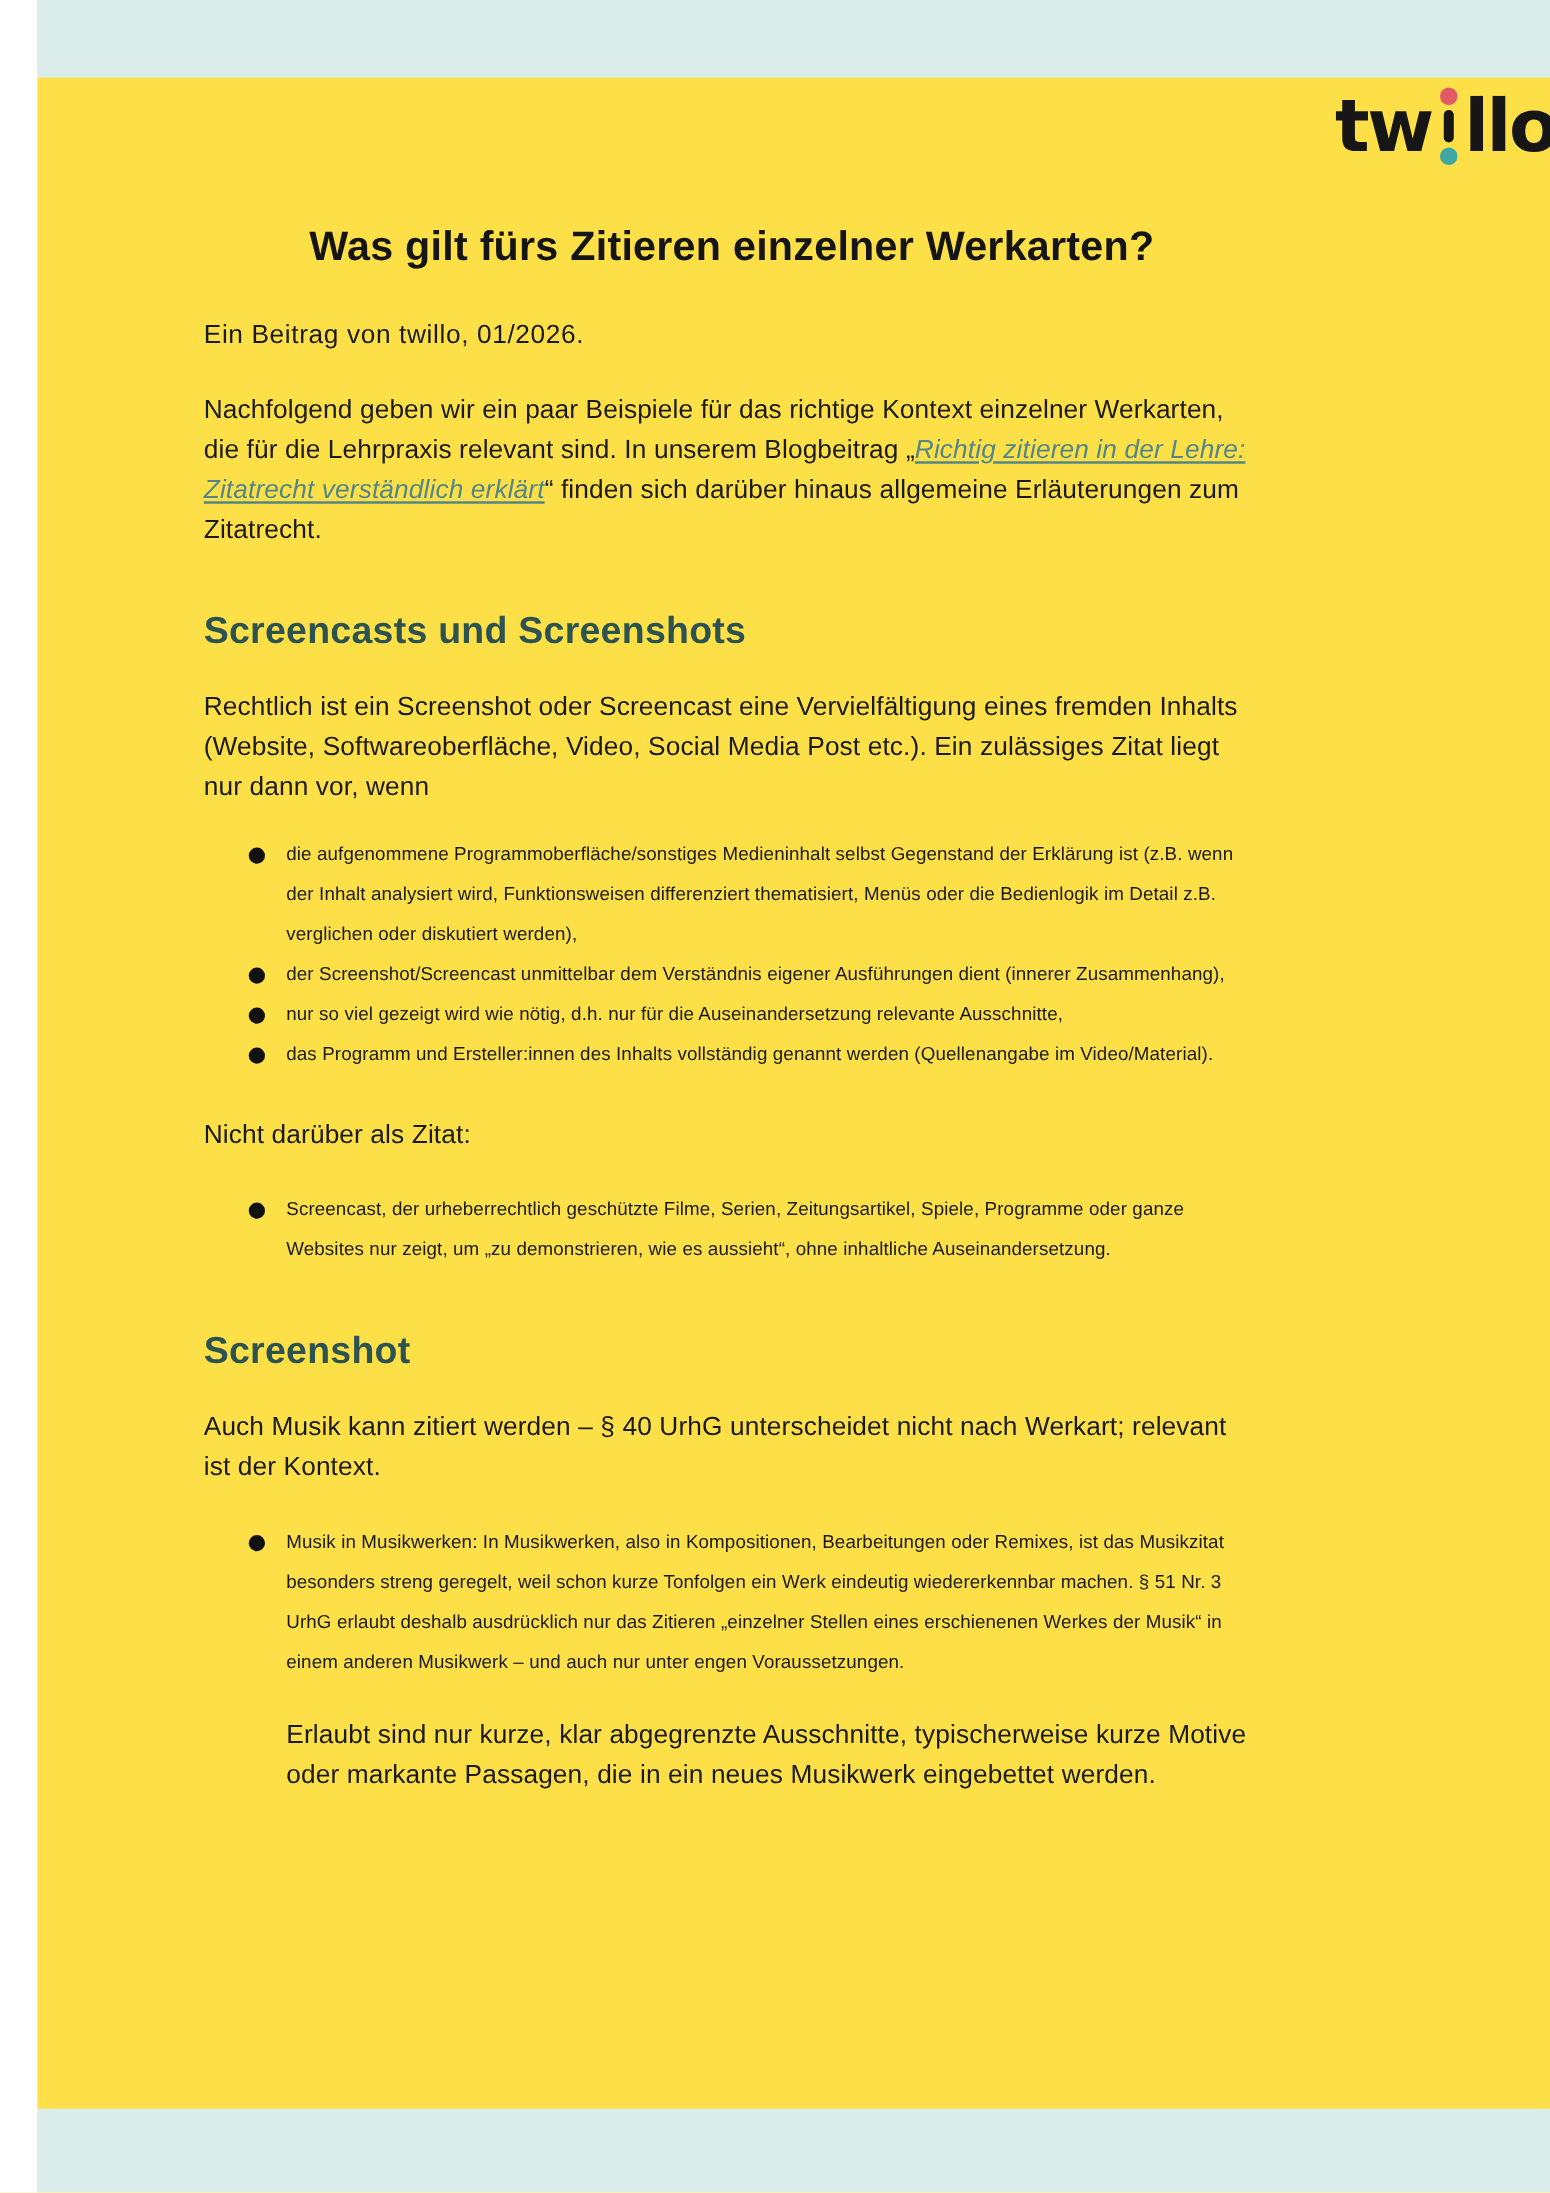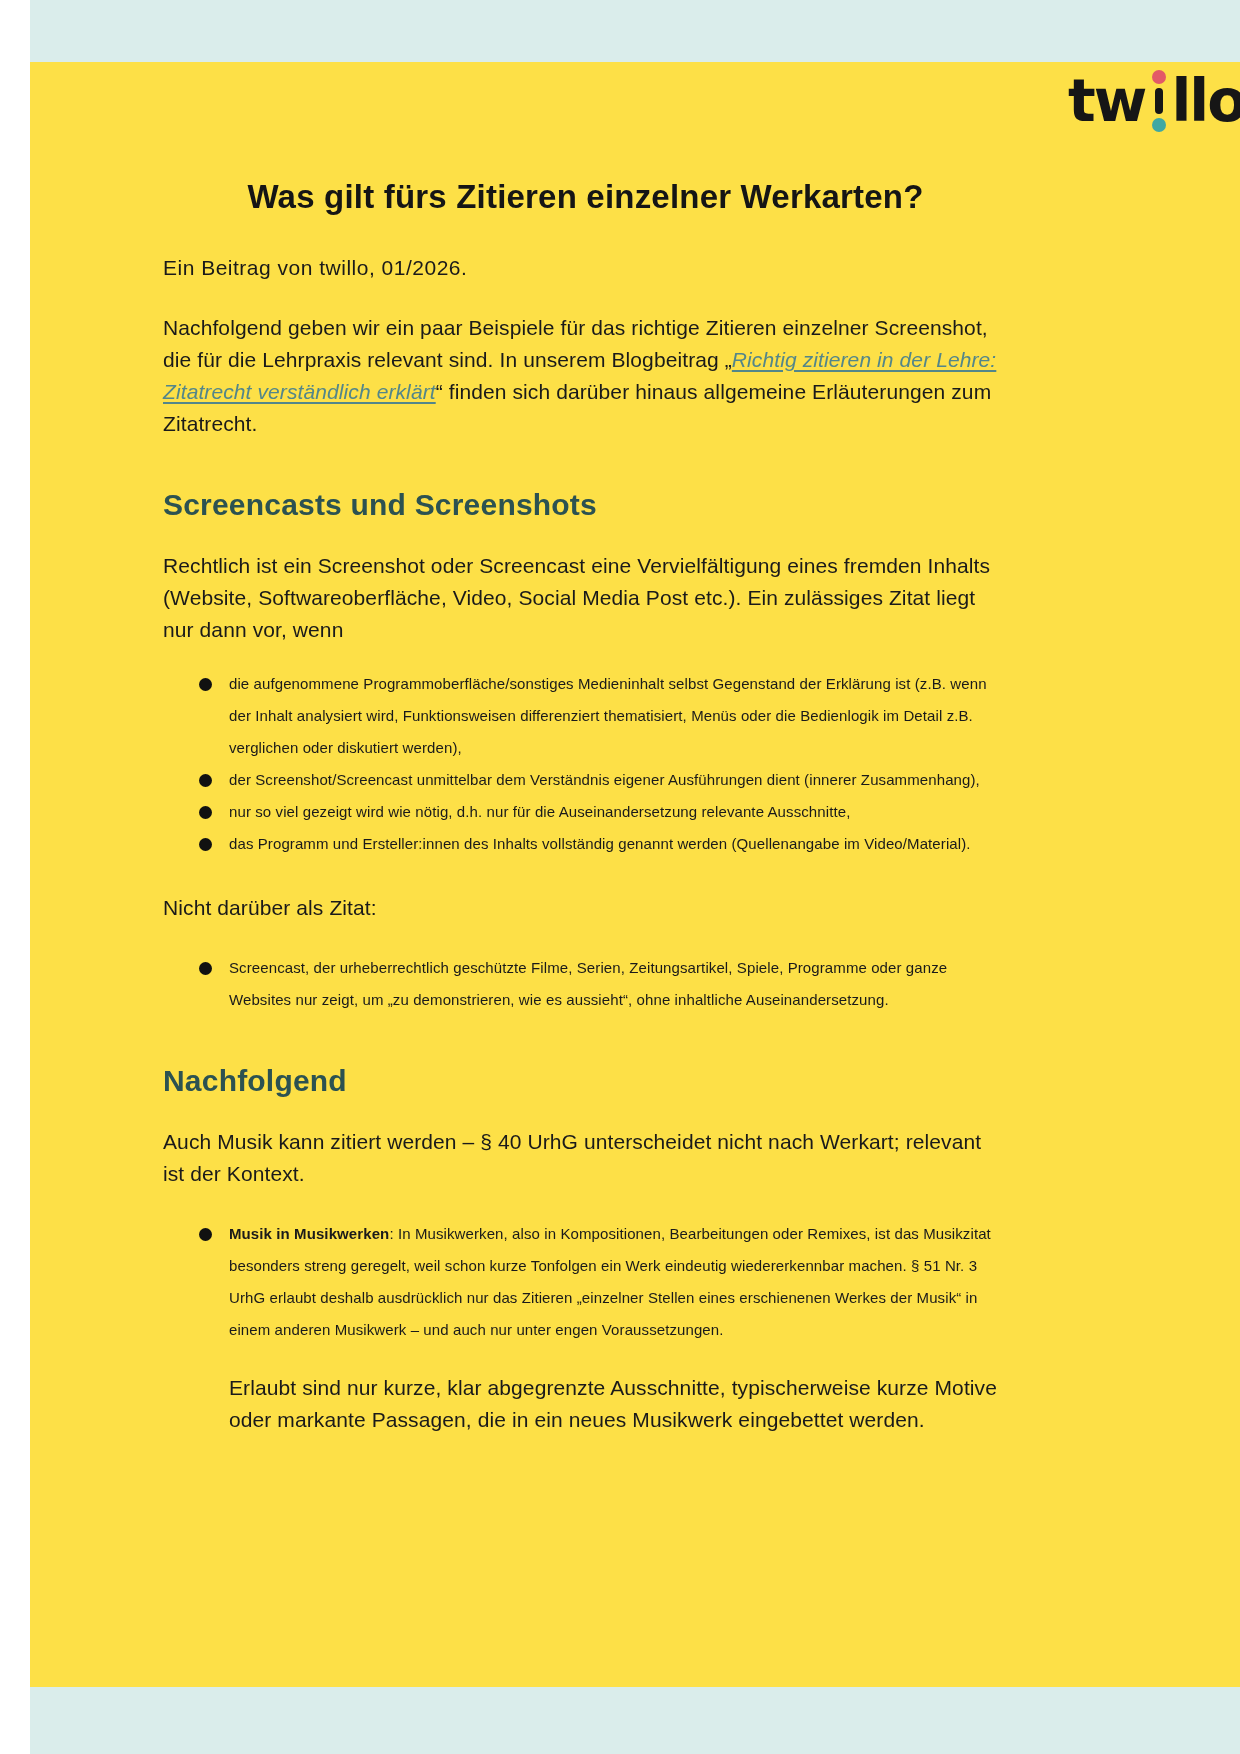--- a/index.html
+++ b/index.html
@@ -44,21 +44,21 @@
     font-size:30px;line-height:38px;font-weight:700;
     color:var(--heading,#2c5251);letter-spacing:.2px;
   }
   .link{color:var(--link,#53868a);font-style:italic;text-decoration:underline;text-underline-offset:3px;}
   .bullets{margin-top:22px;}
   .bullets-na{margin-top:28px;}
   .bullets-musik{margin-top:28px;}
   .bullet{display:flex;padding-left:36px;}
   .b-dot{flex:none;width:13px;height:13px;border-radius:50%;background:#111;margin:10px 17px 0 0;}
   .b-text{font-size:15px;line-height:32px;letter-spacing:.1px;max-width:800px;}
-  .b-text strong{font-weight:700;}
+  .b-text strong{font-weight:400;}
   .final-para{margin:26px 0 0 66px;max-width:790px;}
 </style>
 </head>
 <body>
 
 <div class="page">
   <div class="band band-top"></div>
 
   <header class="logo-row">
     <div class="logo">
@@ -69,21 +69,21 @@
         <span class="ldot ldot-bottom"></span>
       </span>
       <span class="logo-txt">llo</span>
     </div>
   </header>
 
   <main class="content">
     <h1>Was gilt fürs Zitieren einzelner Werkarten?</h1>
     <p class="byline">Ein Beitrag von twillo, 01/2026.</p>
 
-    <p class="para intro"><span>Nachfolgend geben wir ein paar Beispiele für das richtige Zitieren einzelner Screenshot, die für die Lehrpraxis relevant sind. In unserem Blogbeitrag „</span><a href="#" class="link">Richtig zitieren in der Lehre: Zitatrecht verständlich erklärt</a><span>“ finden sich darüber hinaus allgemeine Erläuterungen zum Zitatrecht.</span></p>
+    <p class="para intro"><span>Nachfolgend geben wir ein paar Beispiele für das richtige Kontext einzelner Werkarten, die für die Lehrpraxis relevant sind. In unserem Blogbeitrag „</span><a href="#" class="link">Richtig zitieren in der Lehre: Zitatrecht verständlich erklärt</a><span>“ finden sich darüber hinaus allgemeine Erläuterungen zum Zitatrecht.</span></p>
 
     <h2>Screencasts und Screenshots</h2>
     <p class="para lead1">Rechtlich ist ein Screenshot oder Screencast eine Vervielfältigung eines fremden Inhalts (Website, Softwareoberfläche, Video, Social Media Post etc.). Ein zulässiges Zitat liegt nur dann vor, wenn</p>
 
     <div class="bullets">
       <div class="bullet">
         <span class="b-dot"></span>
         <div class="b-text">die aufgenommene Programmoberfläche/sonstiges Medieninhalt selbst Gegenstand der Erklärung ist (z.B.  wenn der Inhalt analysiert wird, Funktionsweisen differenziert thematisiert, Menüs oder die Bedienlogik im Detail z.B. verglichen oder diskutiert werden),</div>
       </div>
       <div class="bullet">
@@ -102,21 +102,21 @@
 
     <p class="para na-label">Nicht darüber als Zitat:</p>
 
     <div class="bullets bullets-na">
       <div class="bullet">
         <span class="b-dot"></span>
         <div class="b-text">Screencast, der urheberrechtlich geschützte Filme, Serien, Zeitungsartikel, Spiele, Programme oder ganze Websites nur zeigt, um „zu demonstrieren, wie es aussieht“, ohne inhaltliche Auseinandersetzung.</div>
       </div>
     </div>
 
-    <h2>Nachfolgend</h2>
+    <h2>Screenshot</h2>
     <p class="para lead2">Auch Musik kann zitiert werden – § 40 UrhG unterscheidet nicht nach Werkart; relevant ist der Kontext.</p>
 
     <div class="bullets bullets-musik">
       <div class="bullet">
         <span class="b-dot"></span>
         <div class="b-text"><strong>Musik in Musikwerken</strong><span>: In Musikwerken, also in Kompositionen, Bearbeitungen oder Remixes, ist das Musikzitat besonders streng geregelt, weil schon kurze Tonfolgen ein Werk eindeutig wiedererkennbar machen. § 51 Nr. 3 UrhG erlaubt deshalb ausdrücklich nur das Zitieren „einzelner Stellen eines erschienenen Werkes der Musik“ in einem anderen Musikwerk – und auch nur unter engen Voraussetzungen.</span></div>
       </div>
     </div>
 
     <p class="para final-para">Erlaubt sind nur kurze, klar abgegrenzte Ausschnitte, typischerweise kurze Motive oder markante Passagen, die in ein neues Musikwerk eingebettet werden.</p>

